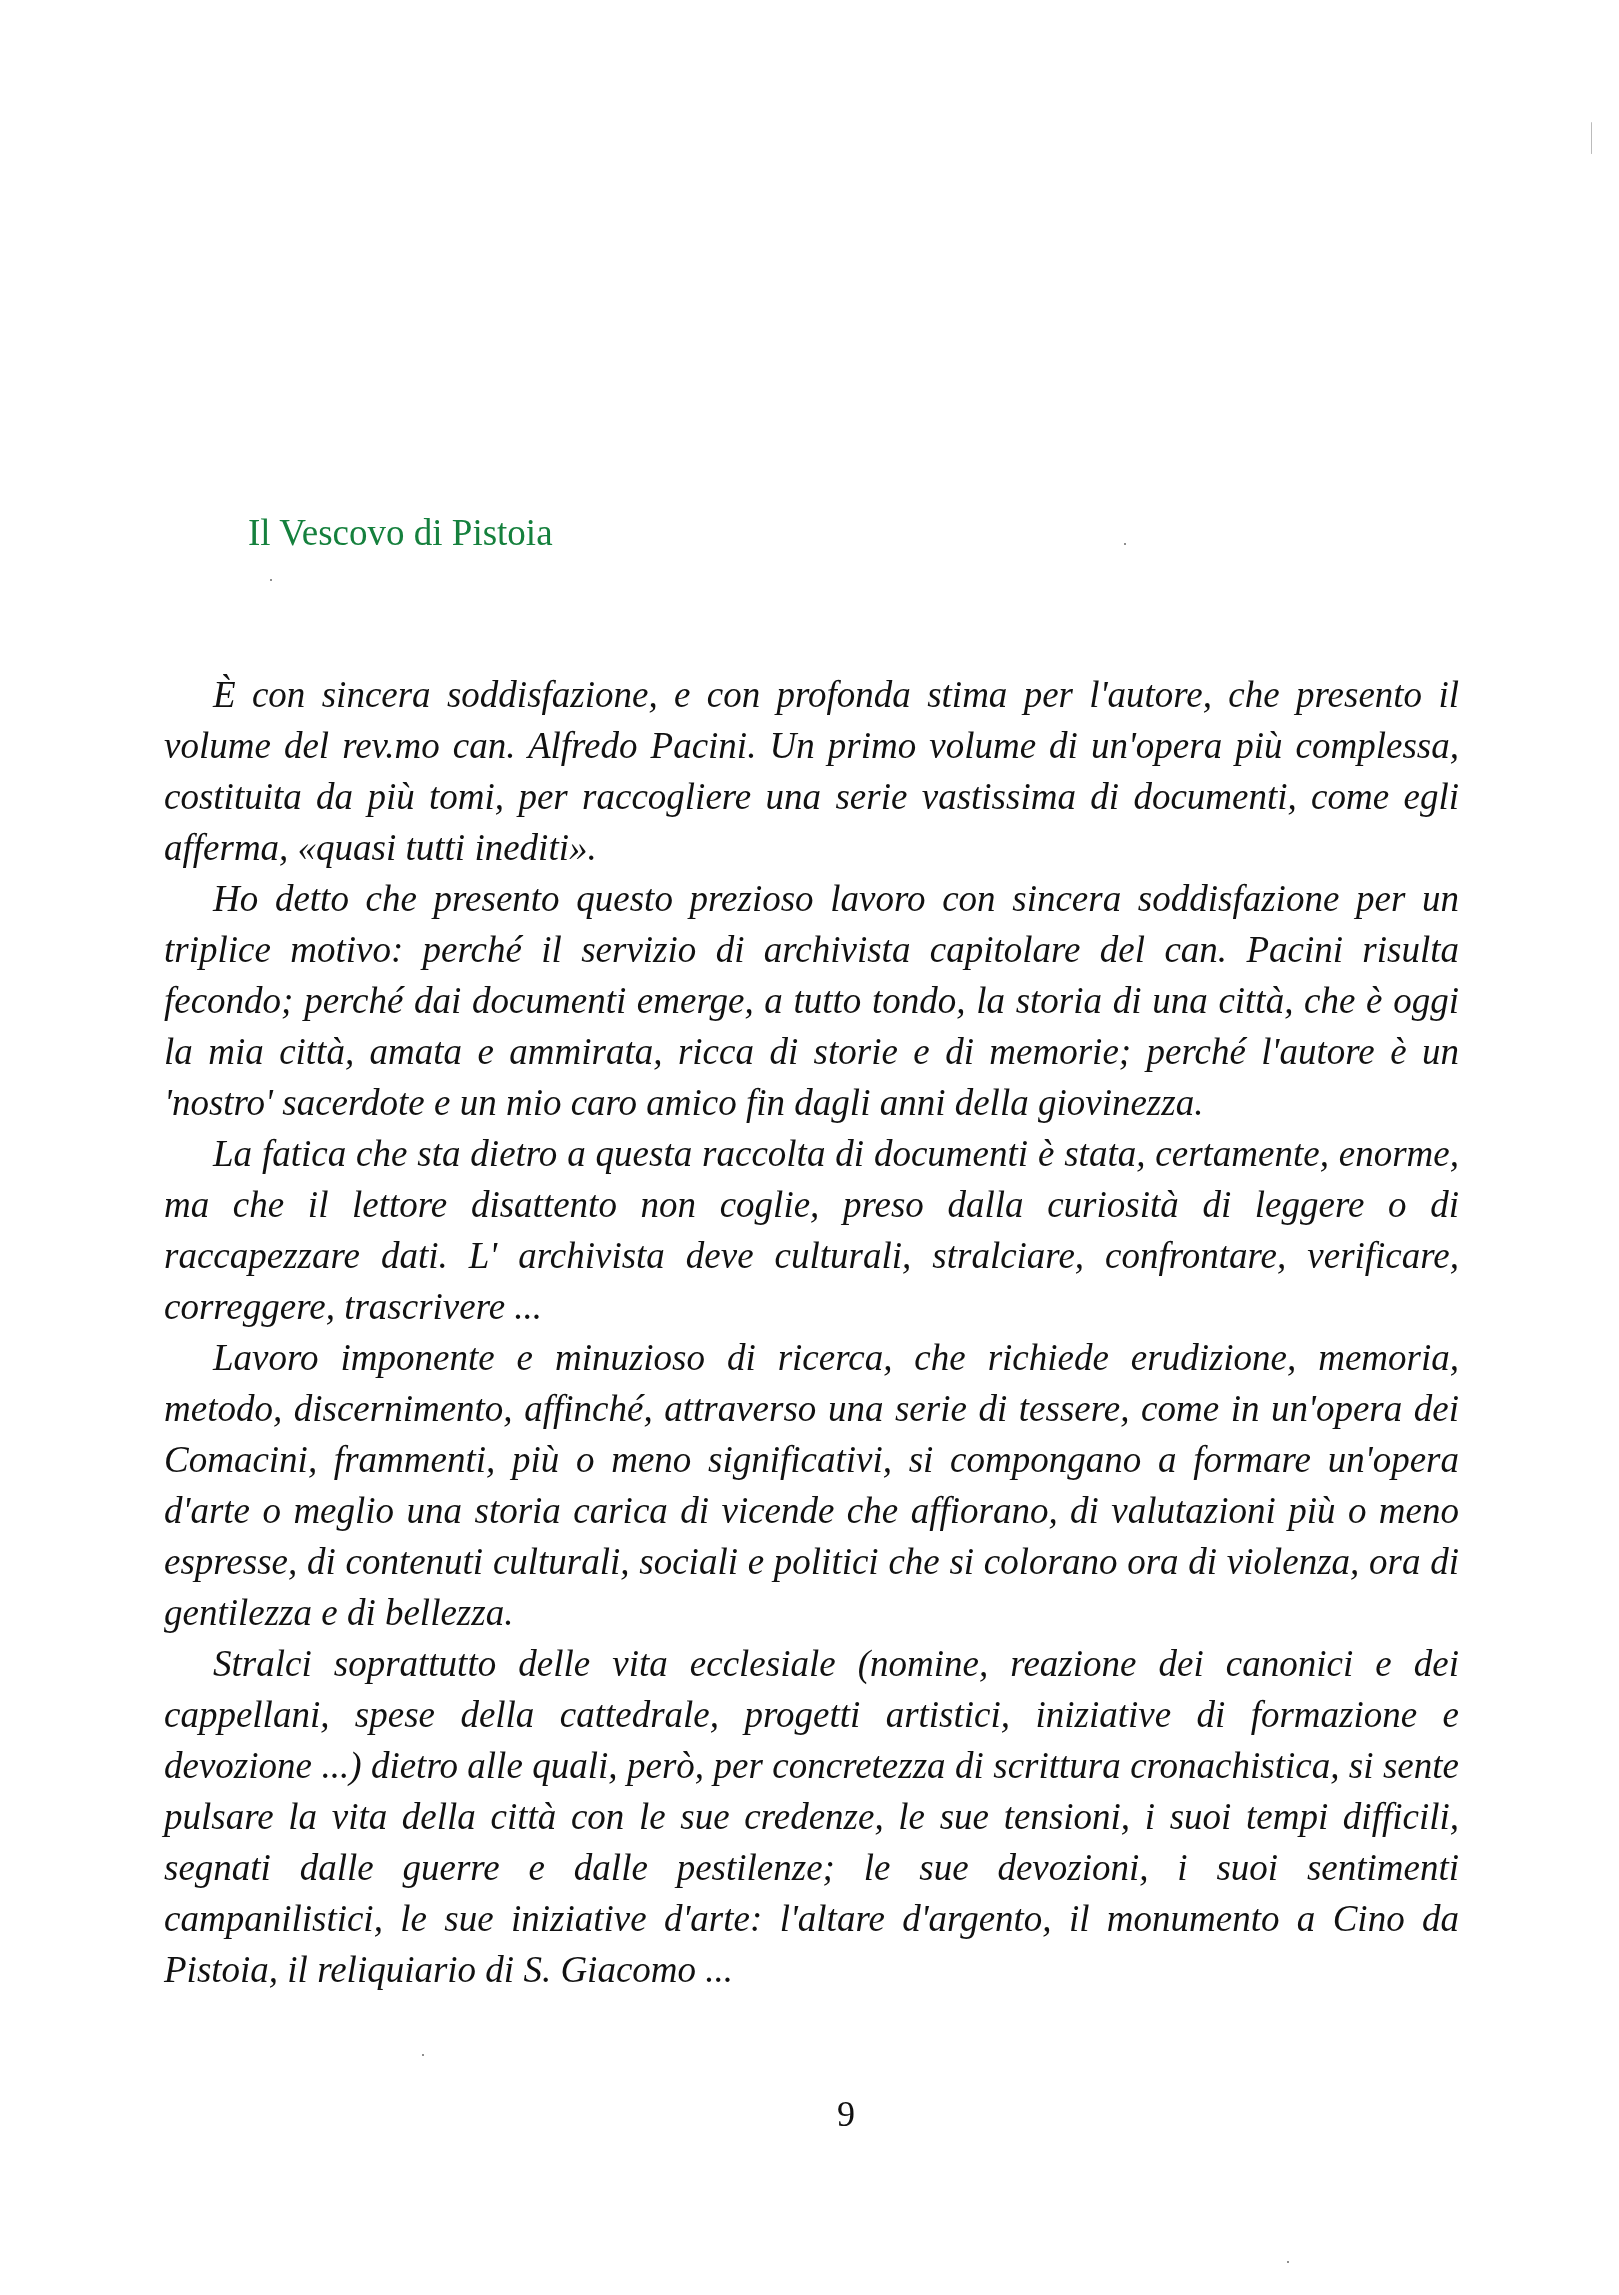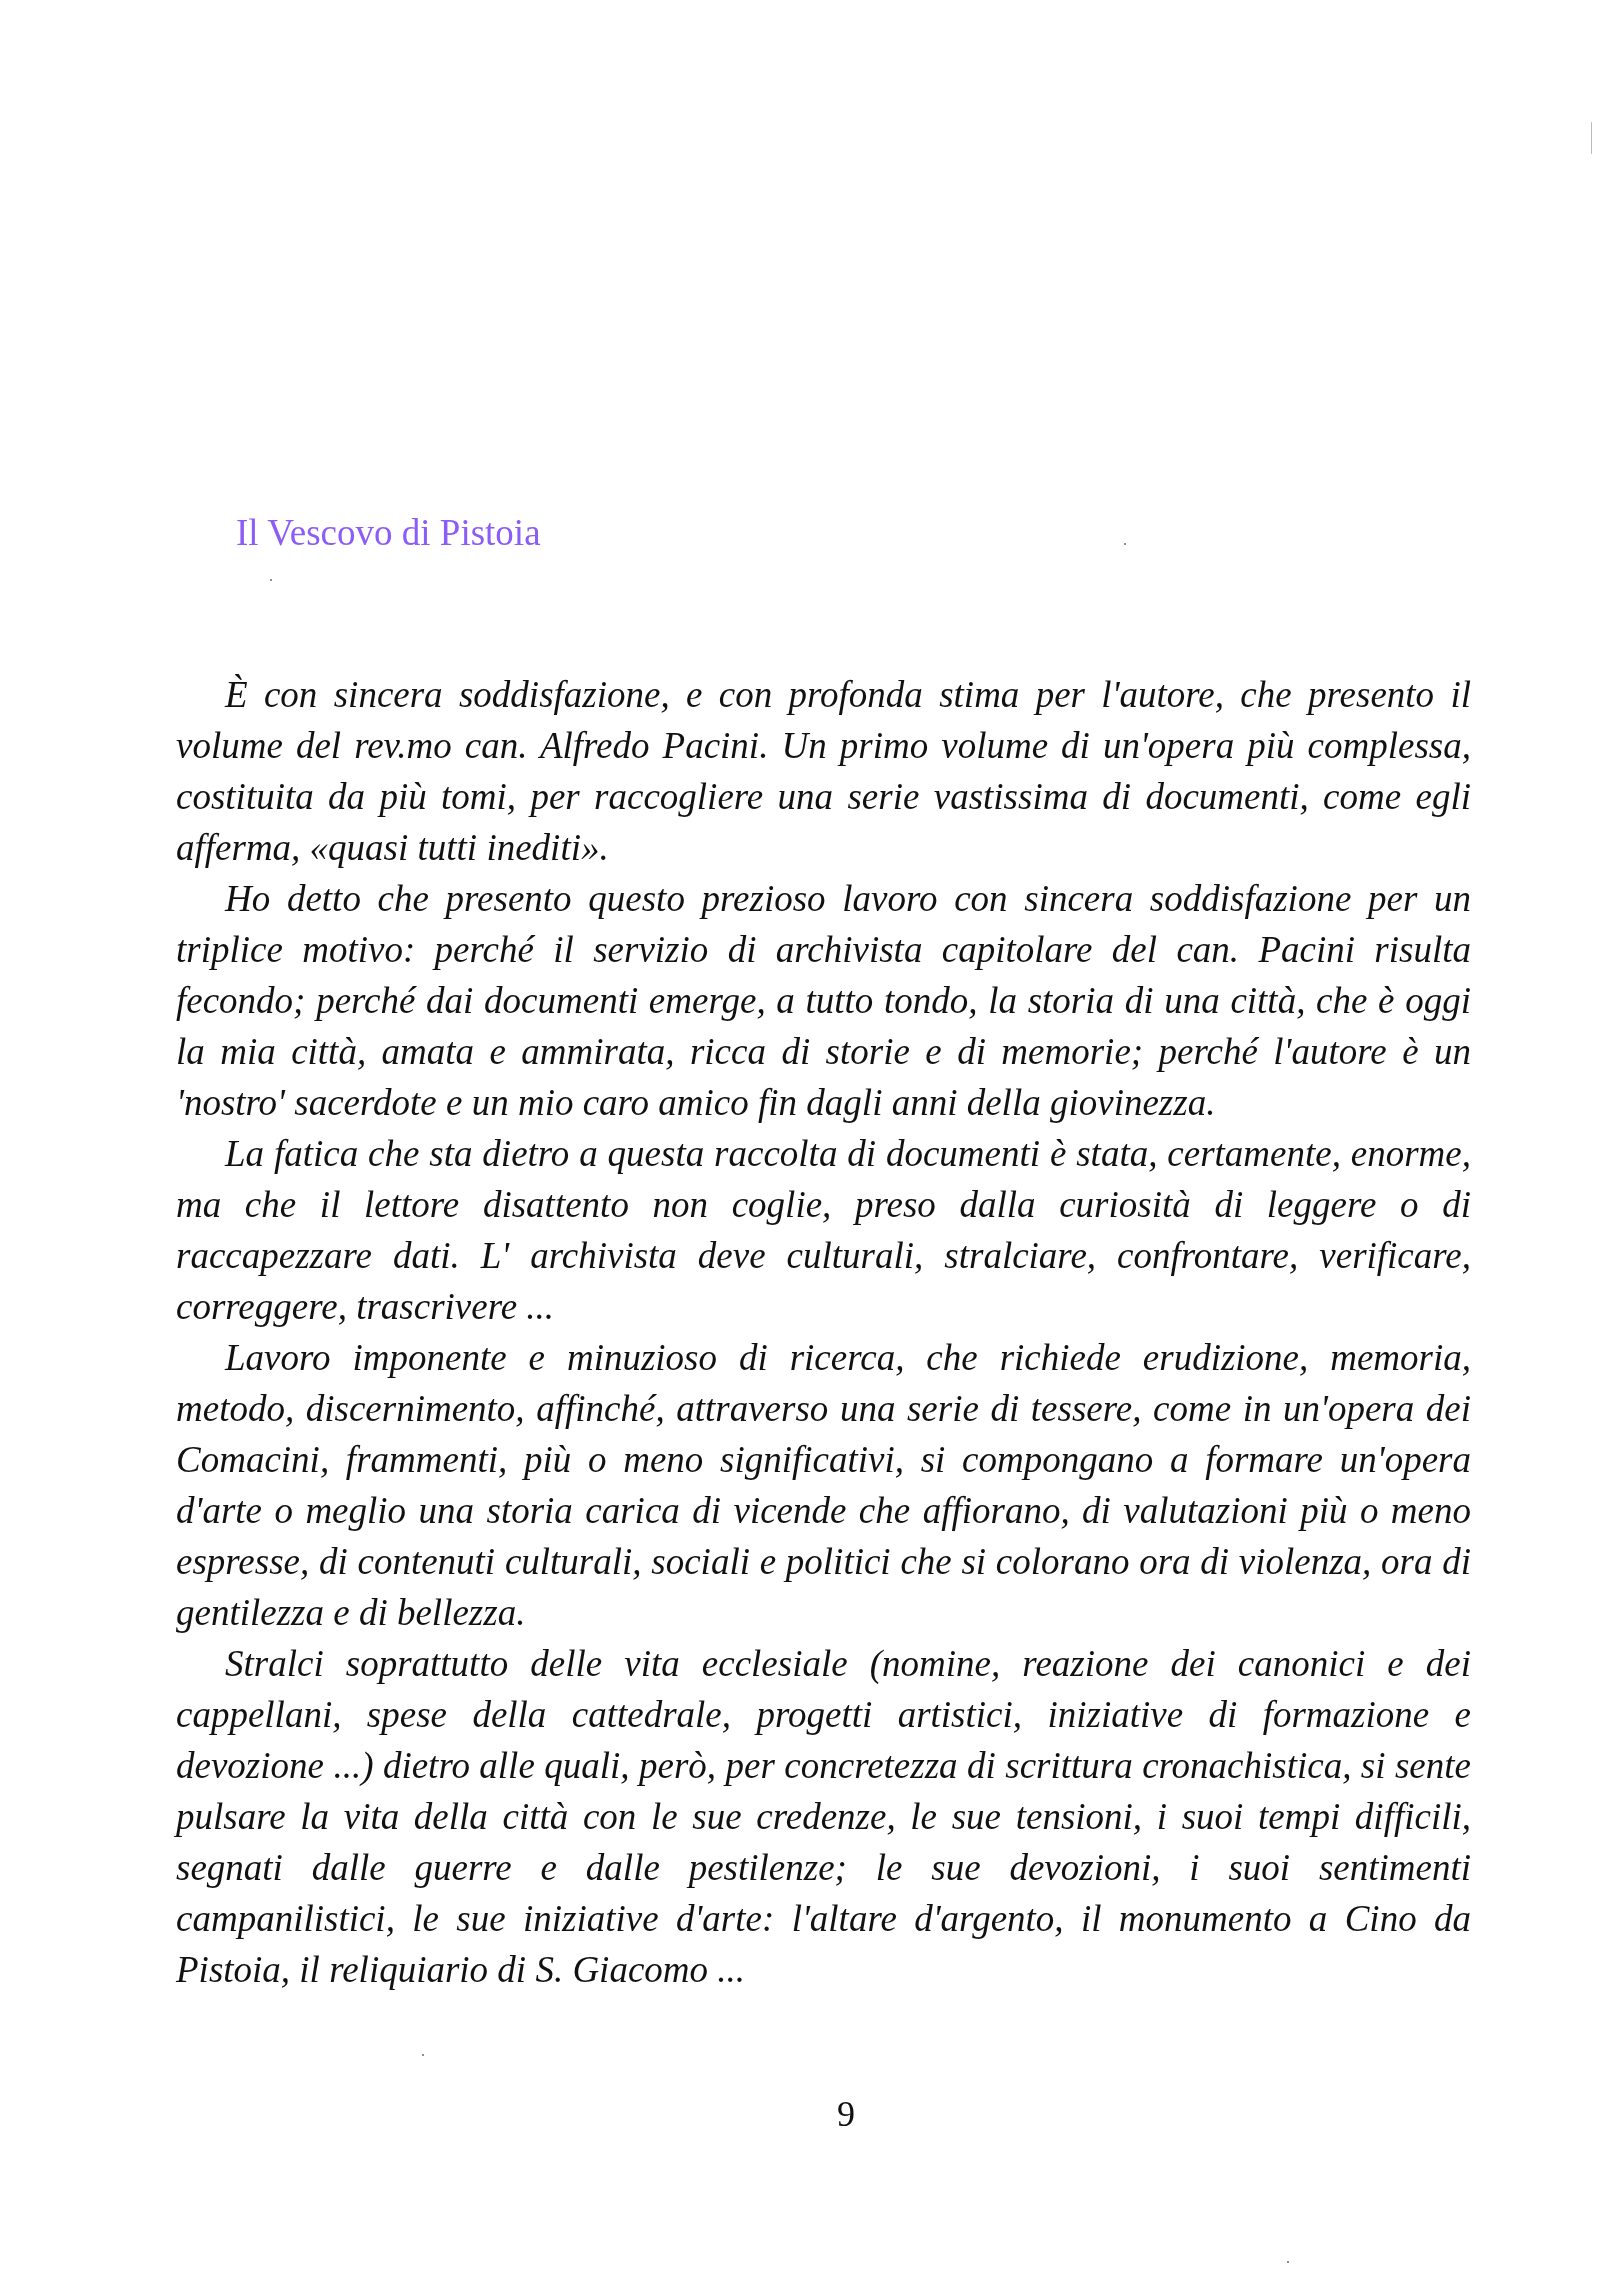--- a/index.html
+++ b/index.html
@@ -16,41 +16,40 @@
     }
     .page {
       position: absolute;
       left: 0; top: 0;
       width: 1619px;
       height: 2295px;
       background: #ffffff;
     }
     .heading {
       position: absolute;
-      left: 236px;
+      left: 248px;
       top: 511px;
       font-family: "Liberation Serif", "DejaVu Serif", serif;
       font-size: 37px;
       font-weight: normal;
       letter-spacing: 0px;
-      color: #8b5cf6;
+      color: #15803d;
       margin: 0;
       white-space: nowrap;
     }
     .body-text {
       position: absolute;
       left: 164px;
       top: 669px;
       width: 1295px;
       font-family: "Liberation Serif", "DejaVu Serif", serif;
       font-style: italic;
       font-size: 37px;
       line-height: 51px;
       color: #111;
-      margin-left: 12px;
     }
     .body-text p {
       margin: 0;
       text-align: justify;
       text-align-last: left;
       text-indent: 49px;
     }
     .page-number {
       position: absolute;
       left: 0;

